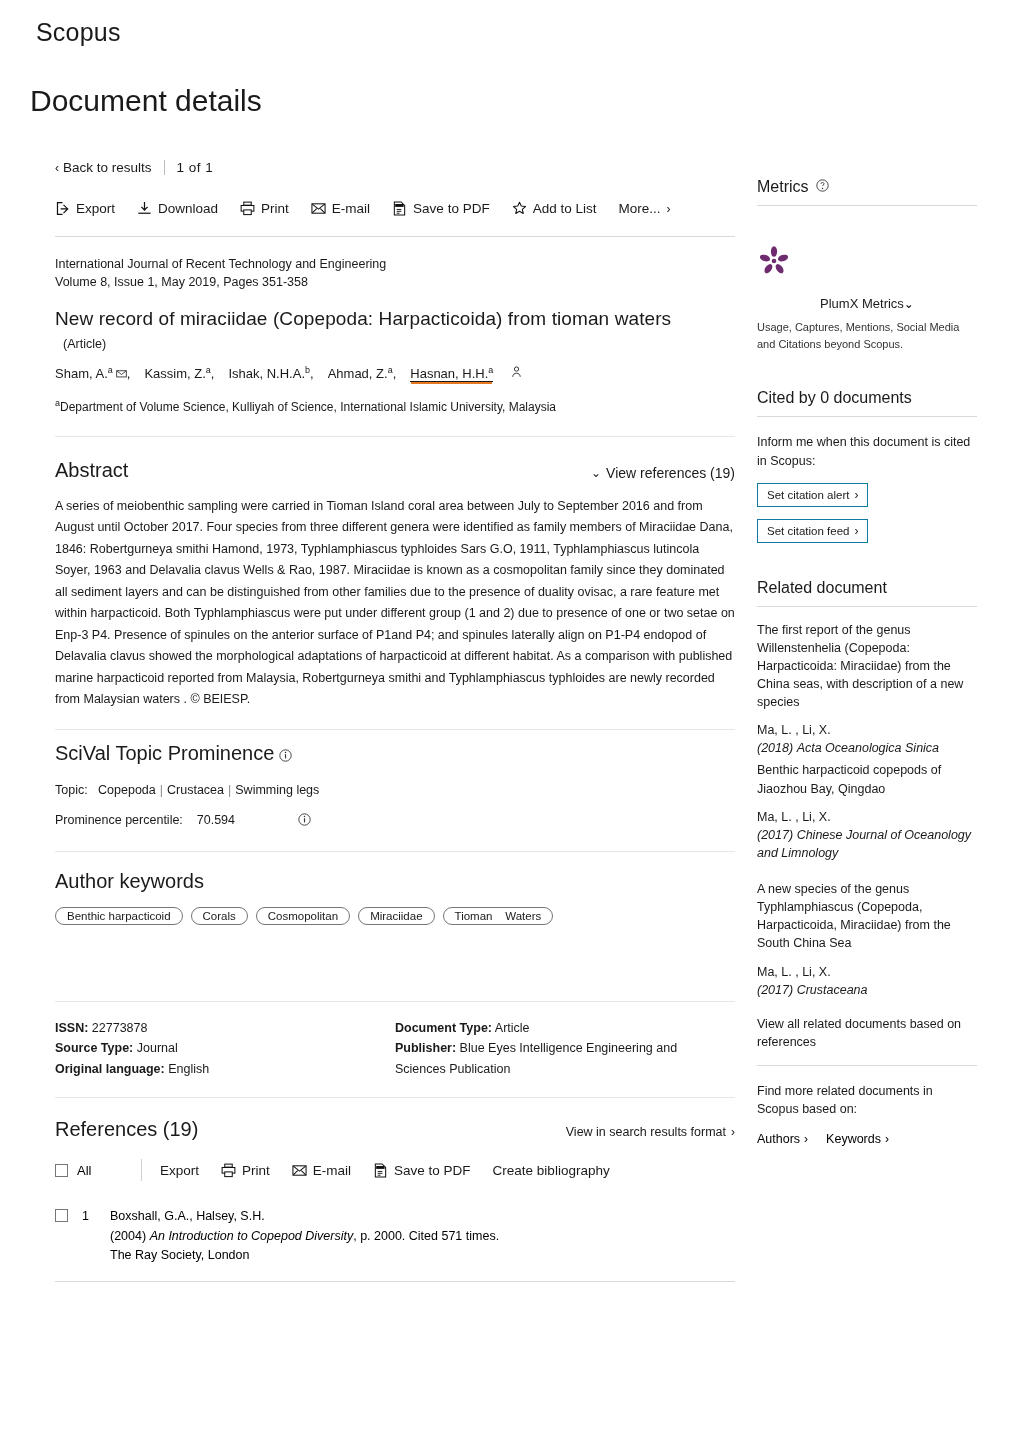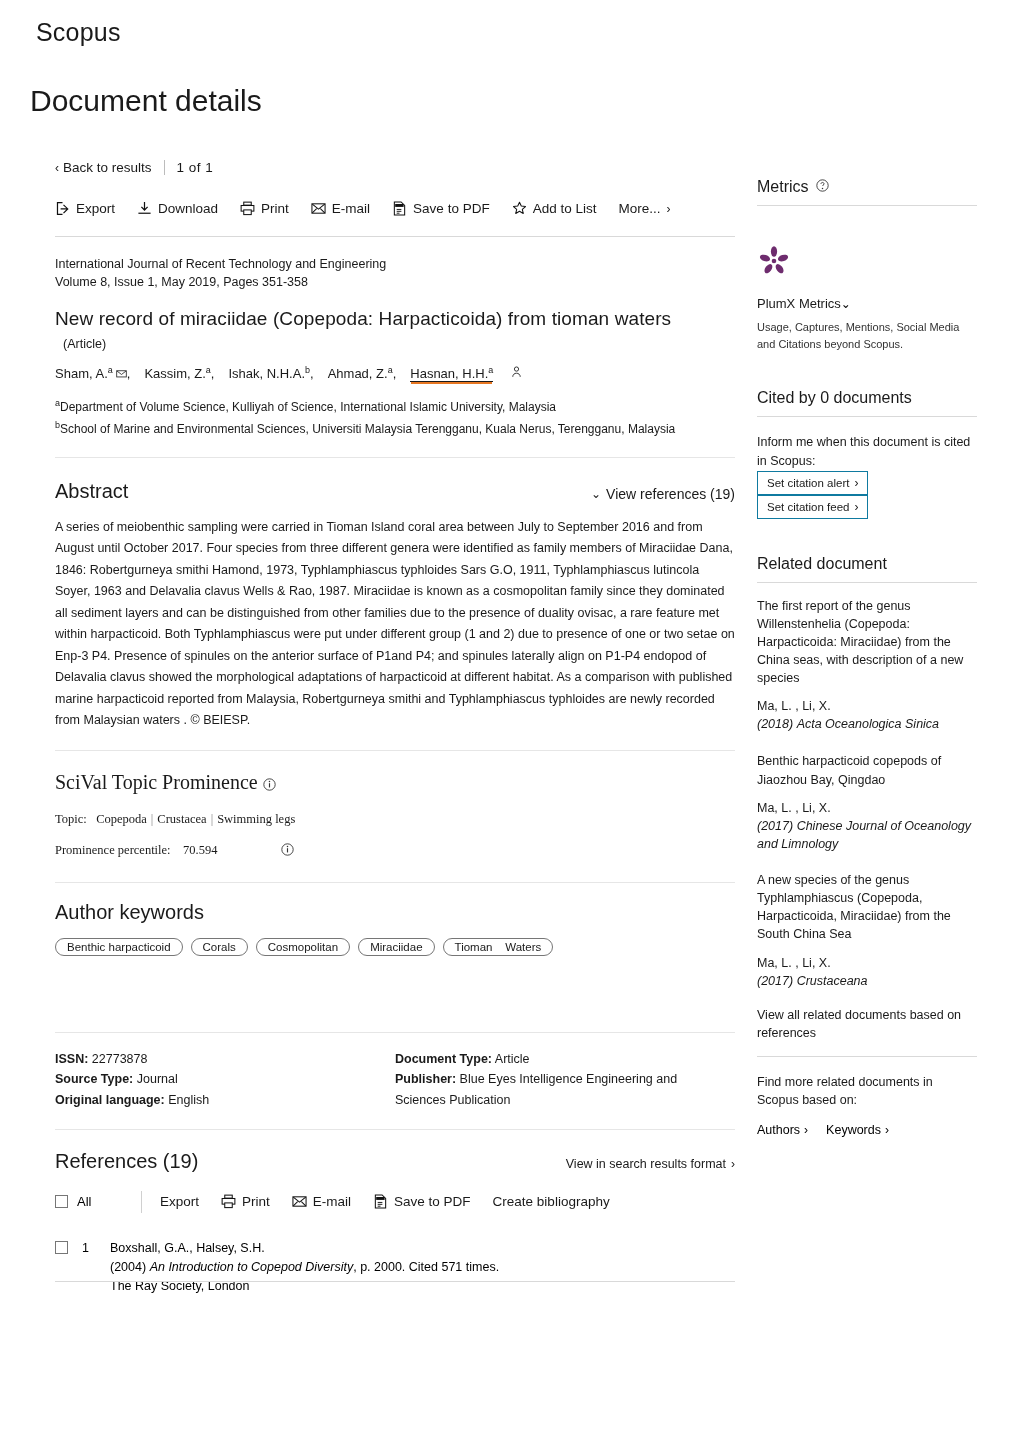--- a/index.html
+++ b/index.html
@@ -60,21 +60,21 @@
 
   .affils { margin-top: 14px; font-size: 12px; color: #1a1a1a; line-height: 1.6; }
   .affils sup { font-size: 9px; }
 
   .sec-head-row { display: flex; align-items: baseline; justify-content: space-between; margin-top: 22px; }
   .sec-head { font-size: 20px; color: #1a1a1a; font-weight: 400; }
   .linkish { font-size: 14px; color: #1a1a1a; cursor: pointer; display:inline-flex; align-items:center; gap:5px; }
 
   .abstract { margin-top: 14px; font-size: 12.5px; line-height: 1.72; color: #1a1a1a; text-align: left; }
 
-  .scival { margin-top: 20px; font-family: Liberation Serif, serif; }
+  .scival { margin-top: 12px; }
   .info-ic { display:inline-block; vertical-align: -2px; margin-left: 5px; }
   .kv { margin-top: 16px; font-size: 12.5px; color: #1a1a1a; }
   .kv .lbl { color: #1a1a1a; }
   .kv .sep { color: #8c8c8c; padding: 0 4px; }
 
   .kw-wrap { margin-top: 14px; display: flex; flex-wrap: wrap; gap: 8px; }
   .chip {
     border: 1px solid #767676; border-radius: 11px; padding: 2px 11px;
     font-size: 11.5px; color: #1a1a1a; background: #fff; white-space: pre; cursor: pointer;
   }
@@ -92,30 +92,30 @@
   .ref-item { display:flex; margin-top: 26px; font-size: 12.5px; line-height: 1.55; }
   .ref-cb { margin-right: 14px; margin-top: 2px; }
   .ref-num { width: 28px; }
   .ref-body i { font-style: italic; }
 
   
   .side { position: absolute; left: 757px; top: 178px; width: 220px; }
   .side-h { font-size: 16px; color: #1a1a1a; font-weight: 400; display:flex; align-items:center; gap:7px;}
   .side-rule { height:1px; background:#d9d9d9; margin-top: 9px; }
   .plum-ic { margin-top: 38px; }
-  .plum-row { display:flex; align-items:center; justify-content: flex-start; margin-top: 14px; }
+  .plum-row { display:flex; align-items:center; justify-content: center; margin-top: 14px; }
   .plum-title { font-size: 13px; color:#1a1a1a; }
   .plum-desc { margin-top: 8px; font-size: 11px; line-height: 1.55; color:#333; }
 
   .side-block { margin-top: 36px; }
   .side-text { font-size: 12.5px; line-height: 1.5; color:#1a1a1a; margin-top: 16px; }
   .btn-out {
     display:inline-flex; align-items:center; gap:5px;
     border: 1px solid #0f7aa0; color:#1a1a1a; background:#fff;
-    font-size: 11.5px; padding: 5px 9px; margin-top: 0; cursor: pointer;
+    font-size: 11.5px; padding: 5px 9px; margin-top: 12px; cursor: pointer;
   }
   .rel-item { margin-top: 14px; font-size: 12.5px; line-height: 1.45; color:#1a1a1a; }
   .rel-title { cursor: pointer; }
   .rel-auth { margin-top: 10px; font-size: 12.5px; }
   .rel-src { font-style: italic; }
   .side-link { margin-top: 16px; font-size: 12.5px; line-height:1.45; color:#1a1a1a; cursor:pointer; }
   .side-links-row { display:flex; gap: 18px; margin-top: 14px; font-size: 12.5px; }
   .side-links-row span { cursor:pointer; display:inline-flex; align-items:center; gap:4px;}
   .bottom-rule { position:absolute; left:55px; top:1281px; width: 680px; height:1px; background:#d9d9d9; }
 </style>
@@ -230,21 +230,20 @@
         <span>Hasnan, H.H.</span><sup>a</sup>
       </span>
       <span class="mini-ic"><svg width="13" height="13" viewBox="0 0 16 16">
             <circle cx="8" cy="5" r="2.6" fill="none" stroke="#333" stroke-width="1.2"></circle>
             <path d="M3.4 14.5c0-2.6 2.1-4.4 4.6-4.4s4.6 1.8 4.6 4.4" fill="none" stroke="#333" stroke-width="1.2"></path>
           </svg></span>
     </div>
 
     <div class="affils">
       <div><sup>a</sup><span>Department of Volume Science, Kulliyah of Science, International Islamic University, Malaysia</span></div>
-      <div><sup>b</sup><span>School of Marine and Environmental Sciences, Universiti Malaysia Terengganu, Kuala Nerus, Terengganu, Malaysia</span></div>
     </div>
 
     <div class="rule-light" style="margin-top:18px"></div>
 
     <div class="sec-head-row">
       <span class="sec-head">Abstract</span>
       <span class="linkish">
         <span class="chev">⌄</span>
         <span>View references (19)</span>
       </span>
@@ -422,21 +421,21 @@
     <div class="side-block">
       <div class="side-h">Related document</div>
       <div class="side-rule"></div>
 
       <div class="rel-item">
         <div class="rel-title">The first report of the genus Willenstenhelia (Copepoda: Harpacticoida: Miraciidae) from the China seas, with description of a new species</div>
         <div class="rel-auth">Ma, L. , Li, X.</div>
         <div><i>(2018)</i> <i class="rel-src">Acta Oceanologica Sinica</i></div>
       </div>
 
-      <div class="rel-item" style="margin-top:19px">
+      <div class="rel-item" style="margin-top:4px">
         <div class="rel-title">Benthic harpacticoid copepods of Jiaozhou Bay, Qingdao</div>
         <div class="rel-auth">Ma, L. , Li, X.</div>
         <div><i>(2017)</i> <i class="rel-src">Chinese Journal of Oceanology and Limnology</i></div>
       </div>
 
       <div class="rel-item" style="margin-top:18px">
         <div class="rel-title">A new species of the genus Typhlamphiascus (Copepoda, Harpacticoida, Miraciidae) from the South China Sea</div>
         <div class="rel-auth">Ma, L. , Li, X.</div>
         <div><i>(2017)</i> <i class="rel-src">Crustaceana</i></div>
       </div>

